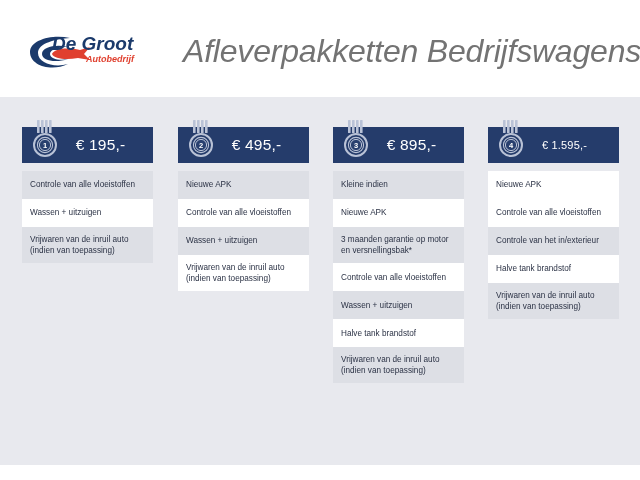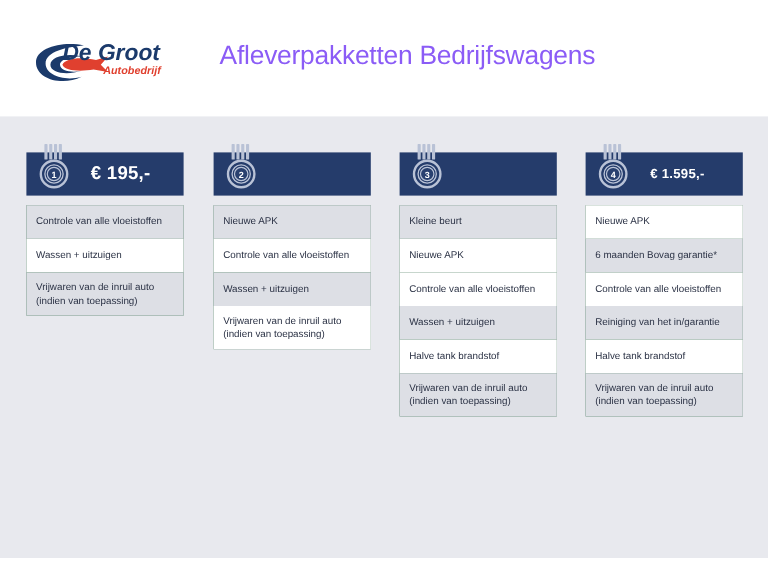--- a/index.html
+++ b/index.html
@@ -40,25 +40,26 @@
     top: 28px;
     width: 150px;
     height: 48px;
   }
   .logo svg { display: block; }
 
   .page-title {
     position: absolute;
     left: 183px;
     top: 33px;
-    font-size: 22px;
+    font-size: 32px;
     font-weight: 400;
     letter-spacing: -0.2px;
-    color: #8b5cf6;
+    color: #737373;
     white-space: nowrap;
+    font-style: italic;
   }
 
   
   .body-band {
     position: absolute;
     left: 0;
     top: 97px;
     width: 640px;
     height: 368px;
     background: #e8e9ee;
@@ -109,32 +110,32 @@
   }
   .medal svg { display: block; }
 
   .price {
     width: 100%;
     text-align: center;
     padding-left: 26px;
     box-sizing: border-box;
     color: #ffffff;
     font-size: 15.5px;
-    font-weight: 700;
+    font-weight: 400;
     letter-spacing: 0.2px;
     white-space: nowrap;
   }
   .pkg-3 .price {
     font-size: 11px;
     padding-left: 22px;
   }
 
   .pkg-list {
     margin-top: 8px;
-    background: #14532d;
+    background: #737373;
   }
 
   .pkg-item {
     padding: 7px 7px 7px 8px;
     font-size: 8.2px;
     line-height: 1.35;
     color: #2b3245;
     background: #ffffff;
     box-sizing: border-box;
     min-height: 28px;
@@ -206,20 +207,21 @@
                   <rect x="10" y="1" width="2.6" height="13" rx="0.6"></rect>
                   <rect x="14" y="1" width="2.6" height="13" rx="0.6"></rect>
                   <rect x="18" y="1" width="2.6" height="13" rx="0.6"></rect>
                 </g>
                 <circle cx="14" cy="26" r="11" fill="none" stroke="#b9c2d6" stroke-width="2"></circle>
                 <circle cx="14" cy="26" r="7.6" fill="none" stroke="#b9c2d6" stroke-width="1.1"></circle>
                 <circle cx="14" cy="26" r="5.6" fill="#29406f" stroke="#b9c2d6" stroke-width="1"></circle>
                 <text x="14" y="29.2" text-anchor="middle" font-family="Liberation Sans, sans-serif" font-size="7.5" font-weight="700" fill="#ffffff">2</text>
               </svg>
             </span>
+            <div class="price">€ 495,-</div>
           </div>
           <div class="pkg-list">
             <div class="pkg-item alt">Nieuwe APK</div>
             <div class="pkg-item">Controle van alle vloeistoffen</div>
             <div class="pkg-item alt">Wassen + uitzuigen</div>
             <div class="pkg-item">Vrijwaren van de inruil auto<br>(indien van toepassing)</div>
           </div>
         </div>
         <div class="pkg pkg-2">
           <div class="pkg-head">
@@ -230,24 +232,26 @@
                   <rect x="10" y="1" width="2.6" height="13" rx="0.6"></rect>
                   <rect x="14" y="1" width="2.6" height="13" rx="0.6"></rect>
                   <rect x="18" y="1" width="2.6" height="13" rx="0.6"></rect>
                 </g>
                 <circle cx="14" cy="26" r="11" fill="none" stroke="#b9c2d6" stroke-width="2"></circle>
                 <circle cx="14" cy="26" r="7.6" fill="none" stroke="#b9c2d6" stroke-width="1.1"></circle>
                 <circle cx="14" cy="26" r="5.6" fill="#29406f" stroke="#b9c2d6" stroke-width="1"></circle>
                 <text x="14" y="29.2" text-anchor="middle" font-family="Liberation Sans, sans-serif" font-size="7.5" font-weight="700" fill="#ffffff">3</text>
               </svg>
             </span>
-          </div>
-          <div class="pkg-list">
-            <div class="pkg-item alt">Kleine beurt</div>
+            <div class="price">€ 895,-</div>
+          </div>
+          <div class="pkg-list">
+            <div class="pkg-item alt">Kleine indien</div>
             <div class="pkg-item">Nieuwe APK</div>
+            <div class="pkg-item alt">3 maanden garantie op motor<br>en versnellingsbak*</div>
             <div class="pkg-item">Controle van alle vloeistoffen</div>
             <div class="pkg-item alt">Wassen + uitzuigen</div>
             <div class="pkg-item">Halve tank brandstof</div>
             <div class="pkg-item alt">Vrijwaren van de inruil auto<br>(indien van toepassing)</div>
           </div>
         </div>
         <div class="pkg pkg-3">
           <div class="pkg-head">
             <span class="medal">
               <svg width="28" height="40" viewBox="0 0 28 40" xmlns="http://www.w3.org/2000/svg">
@@ -260,23 +264,22 @@
                 <circle cx="14" cy="26" r="11" fill="none" stroke="#b9c2d6" stroke-width="2"></circle>
                 <circle cx="14" cy="26" r="7.6" fill="none" stroke="#b9c2d6" stroke-width="1.1"></circle>
                 <circle cx="14" cy="26" r="5.6" fill="#29406f" stroke="#b9c2d6" stroke-width="1"></circle>
                 <text x="14" y="29.2" text-anchor="middle" font-family="Liberation Sans, sans-serif" font-size="7.5" font-weight="700" fill="#ffffff">4</text>
               </svg>
             </span>
             <div class="price">€ 1.595,-</div>
           </div>
           <div class="pkg-list">
             <div class="pkg-item">Nieuwe APK</div>
-            <div class="pkg-item alt">6 maanden Bovag garantie*</div>
             <div class="pkg-item">Controle van alle vloeistoffen</div>
-            <div class="pkg-item alt">Reiniging van het in/garantie</div>
+            <div class="pkg-item alt">Controle van het in/exterieur</div>
             <div class="pkg-item">Halve tank brandstof</div>
             <div class="pkg-item alt">Vrijwaren van de inruil auto<br>(indien van toepassing)</div>
           </div>
         </div>
       </div>
 
   </div>
 
   <div class="footer-white"></div>
 </div>

